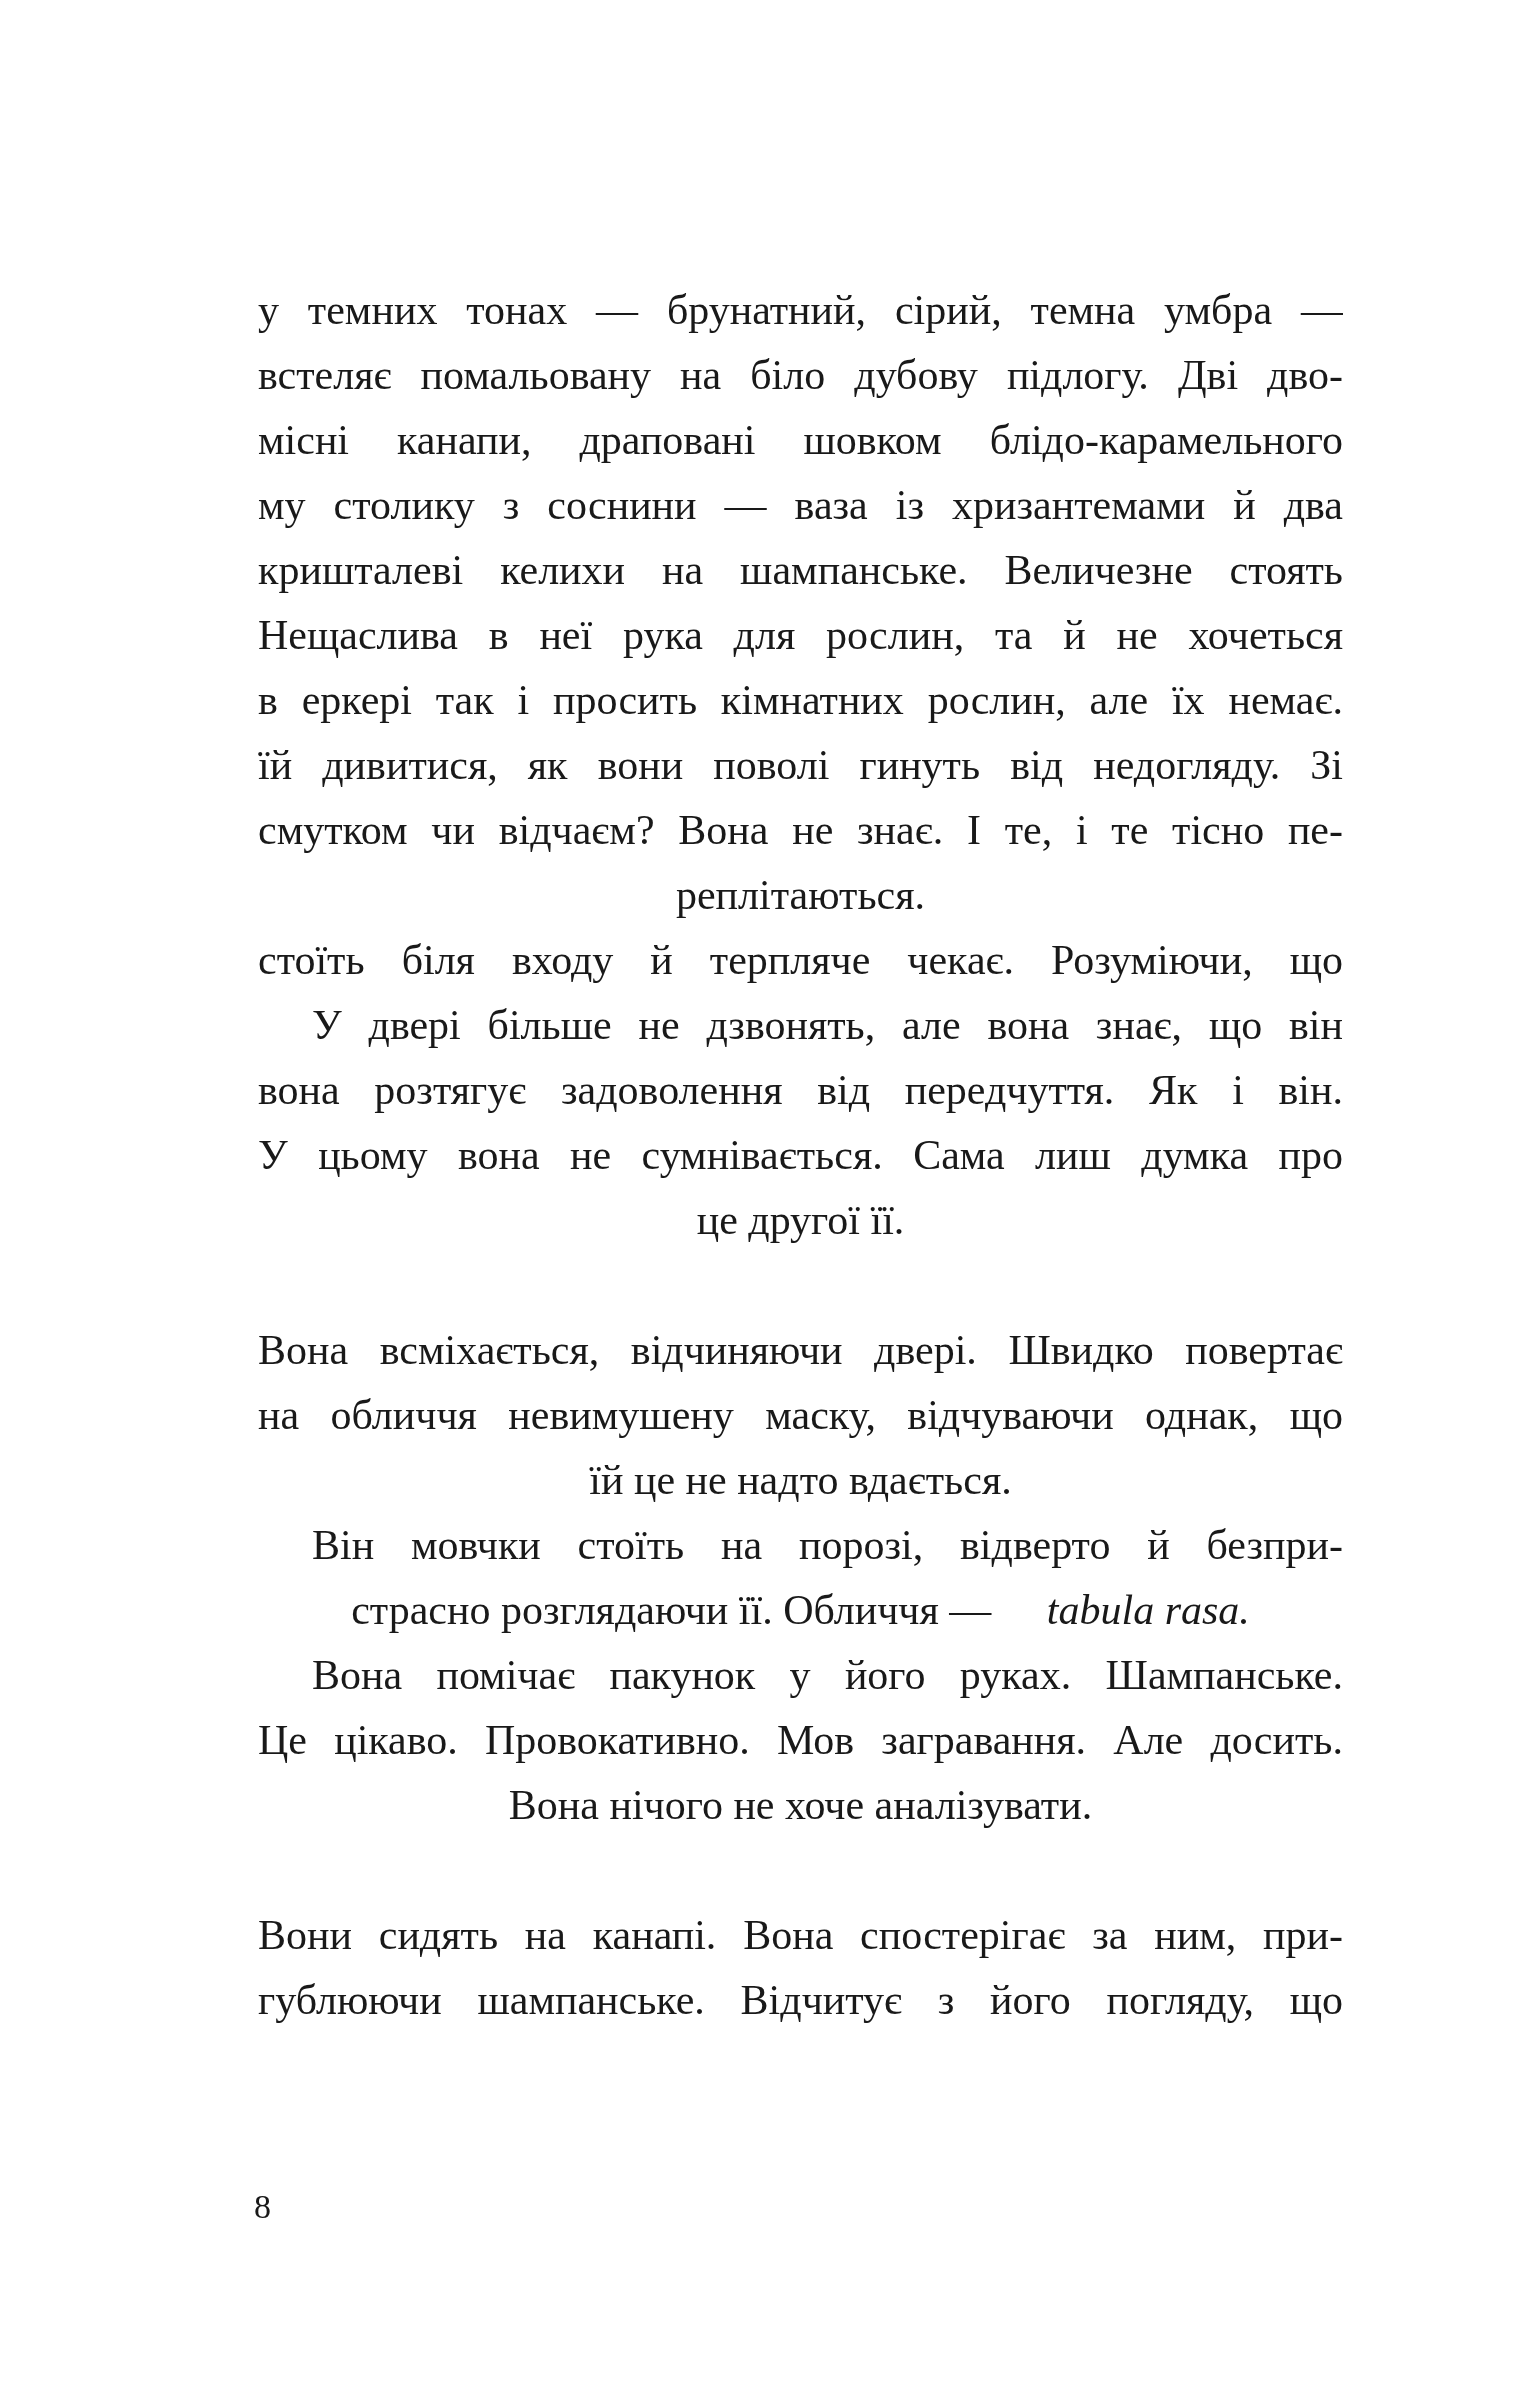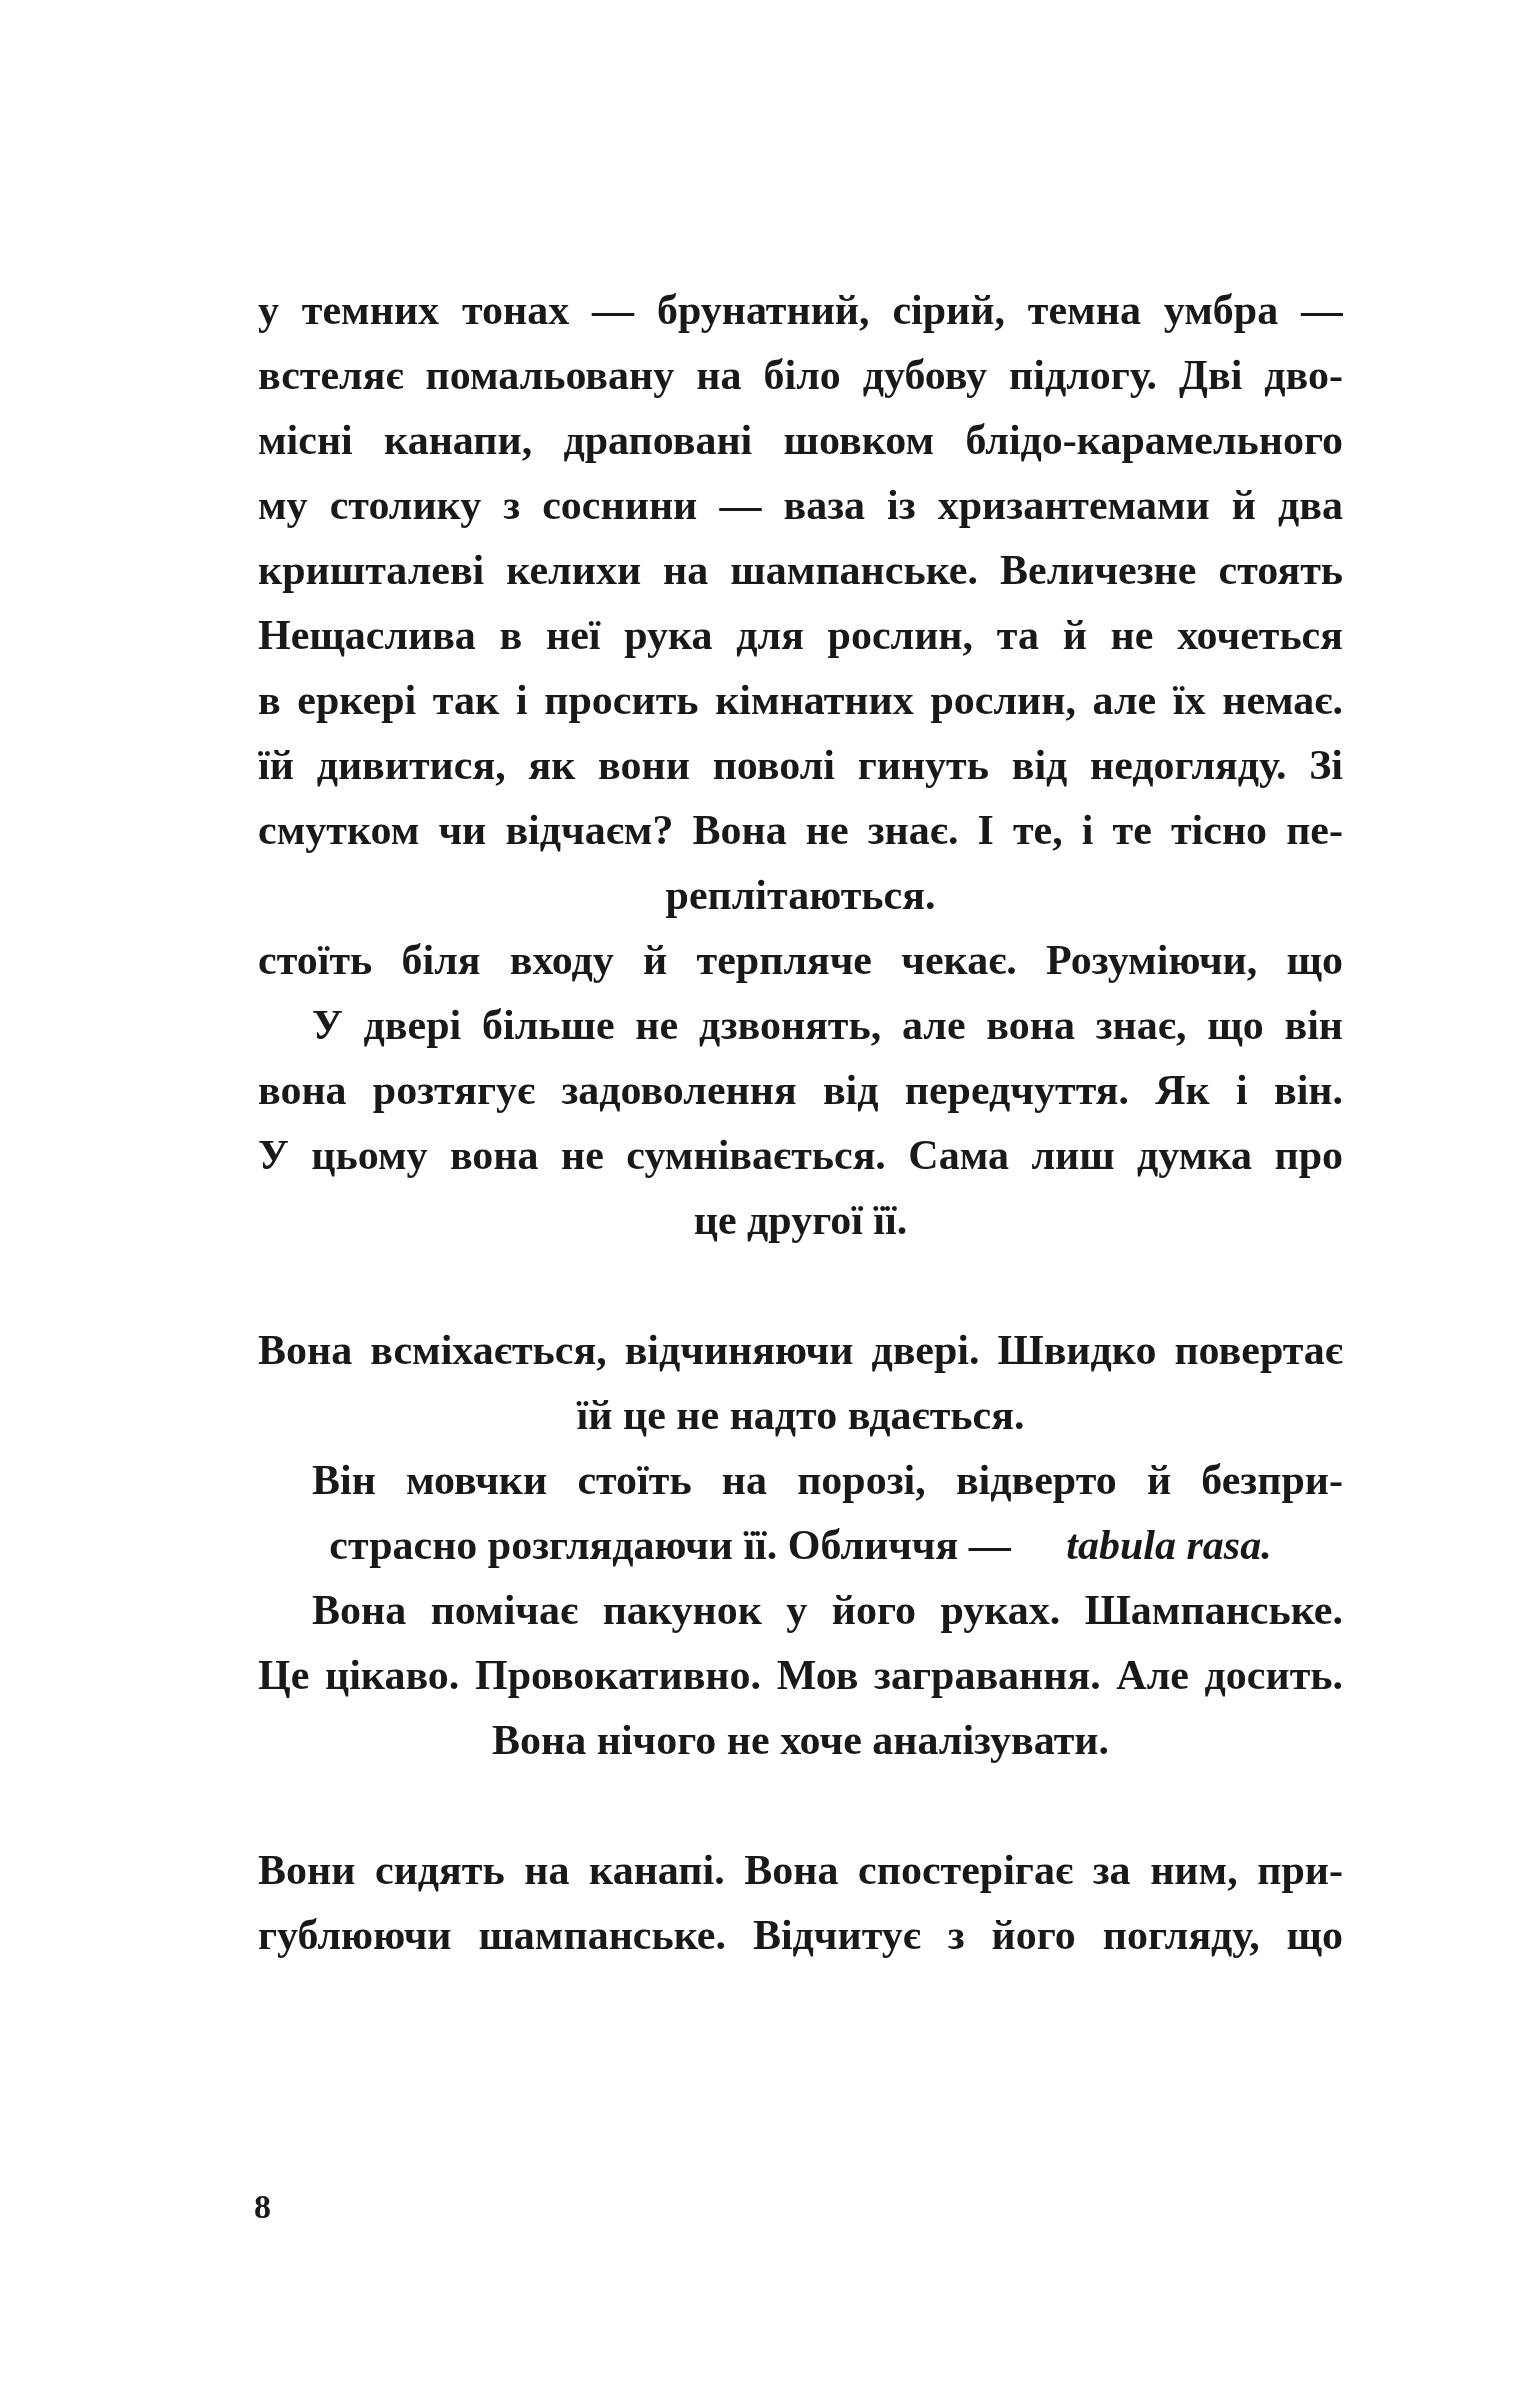--- a/index.html
+++ b/index.html
@@ -7,21 +7,20 @@
     padding: 0;
     background: #ffffff;
   }
   .page {
     position: relative;
     width: 1536px;
     height: 2401px;
     background: #ffffff;
     overflow: hidden;
     font-family: "Liberation Serif", "DejaVu Serif", serif;
-    font-weight: bold;
   }
   .textblock {
     position: absolute;
     left: 258px;
     top: 278px;
     width: 1085px;
     font-size: 42px;
     line-height: 65px;
     color: #191919;
     font-kerning: normal;
@@ -71,20 +70,21 @@
       <div class="line j">в еркері так і просить кімнатних рослин, але їх немає.</div>
       <div class="line j">їй дивитися, як вони поволі гинуть від недогляду. Зі</div>
       <div class="line j">смутком чи відчаєм? Вона не знає. І те, і те тісно пе-</div>
       <div class="line last">реплітаються.</div>
       <div class="line j">стоїть біля входу й терпляче чекає. Розуміючи, що</div>
       <div class="line j indent">У двері більше не дзвонять, але вона знає, що він</div>
       <div class="line j">вона розтягує задоволення від передчуття. Як і він.</div>
       <div class="line j">У цьому вона не сумнівається. Сама лиш думка про</div>
       <div class="line last">це другої її.</div>
       <div class="line j gap">Вона всміхається, відчиняючи двері. Швидко повертає</div>
+      <div class="line j">на обличчя невимушену маску, відчуваючи однак, що</div>
       <div class="line last">їй це не надто вдається.</div>
       <div class="line j indent">Він мовчки стоїть на порозі, відверто й безпри-</div>
       <div class="line last"><span>страсно розглядаючи її. Обличчя — </span><span class="it">tabula rasa.</span></div>
       <div class="line j indent">Вона помічає пакунок у його руках. Шампанське.</div>
       <div class="line j">Це цікаво. Провокативно. Мов загравання. Але досить.</div>
       <div class="line last">Вона нічого не хоче аналізувати.</div>
       <div class="line j gap">Вони сидять на канапі. Вона спостерігає за ним, при-</div>
       <div class="line j">гублюючи шампанське. Відчитує з його погляду, що</div>
     </div>
   <div class="pagenum">8</div>

